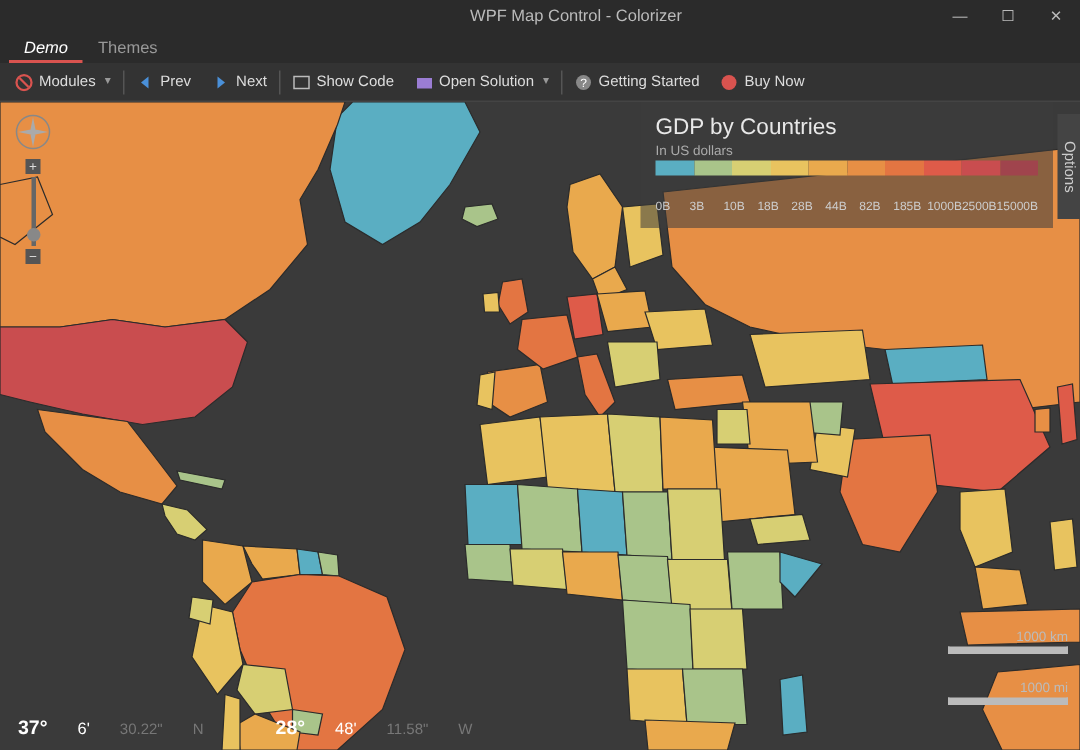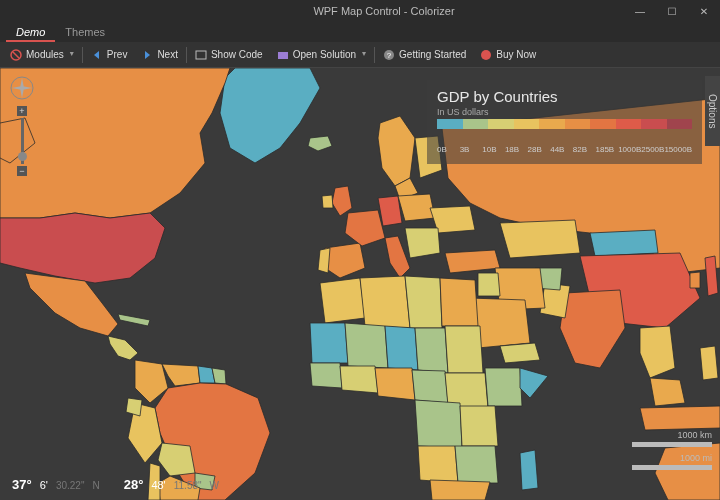--- a/index.html
+++ b/index.html
@@ -14,31 +14,31 @@
   .tbtn { display:flex; align-items:flex-start; gap:4px; padding:3px 6px; color:#ddd; border-radius:2px; white-space:nowrap; }
   .tbtn.active { background:#555; }
   .ticn { width:12px; height:12px; display:inline-block; }
   .caret { font-size:8px; margin-left:2px; color:#999; }
   .maparea { position:absolute; top:68px; left:0; right:0; bottom:0; background:#3a3a3a; overflow:hidden; }
   .nav-rose { position:absolute; left:10px; top:8px; width:24px; height:24px; }
   .zoom { position:absolute; left:18px; top:38px; width:8px; display:flex; flex-direction:column; align-items:center; gap:2px; }
   .zoom .plus,.zoom .minus { width:10px; height:10px; background:#555; color:#ddd; font-size:9px; line-height:10px; text-align:center; }
   .zoom .track { width:3px; height:46px; background:#666; position:relative; }
   .zoom .thumb { position:absolute; left:-3px; top:34px; width:9px; height:9px; border-radius:50%; background:#888; }
-  .legend { position:absolute; right:18px; top:12px; width:275px; background:rgba(60,60,60,0.55); padding:8px 10px 10px; }
+  .legend { position:absolute; right:18px; top:0; width:275px; background:rgba(60,60,60,0.55); padding:8px 10px 10px; }
   .legend h3 { font-size:15px; font-weight:normal; color:#e8e8e8; margin-bottom:2px; }
   .legend .sub { font-size:9px; color:#aaa; margin-bottom:2px; }
   .legend .bar { height:10px; width:100%; display:flex; }
   .legend .bar div { flex:1; }
   .legend .ticks { display:flex; font-size:8px; color:#ccc; margin-top:16px;align-items:flex-end; }
   .legend .ticks span { flex:1; text-align:left; }
   .options-tab { position:absolute; right:0; top:8px; background:#444; color:#ccc; font-size:10px; padding:18px 2px; writing-mode:vertical-rl; }
   .scalebar { position:absolute; right:8px; bottom:30px; font-size:9px; color:#bbb; text-align:right; }
   .scalebar .line { width:80px; height:1px; background:#bbb; border-left:1px solid #bbb; border-right:1px solid #bbb; height:5px; border-top:none; border-bottom:1px solid #bbb; margin-top:2px; }
-  .coords { position:absolute; left:12px; bottom:8px; font-size:11px; display:flex; gap:8px; align-items:baseline; }
+  .coords { position:absolute; left:12px; bottom:8px; font-size:11px; display:flex; gap:20px; align-items:baseline; }
   .coords .deg { color:#fff; font-weight:bold; font-size:13px; }
   .coords .min { color:#fff; font-size:11px; }
   .coords .dir { color:#777; font-size:10px; }
   svg.world { position:absolute; top:0; left:0; width:720px; height:432px; }
   svg.world path { stroke:#2b2b2b; stroke-width:0.8; }
 </style>
 </head>
 <body>
 
 <div class="titlebar">
@@ -279,21 +279,21 @@
         <span>2500B</span>
         <span>15000B</span>
       </div>
   </div>
 
   <div class="options-tab">Options</div>
 
   <div class="scalebar">
     <div>1000 km</div>
     <div class="line"></div>
-    <div style="margin-top:6px;">1000 mi</div>
+    <div style="margin-top:17px;">1000 mi</div>
     <div class="line"></div>
   </div>
 
   <div class="coords">
     <span class="deg">37°</span>
     <span class="min">6'</span>
     <span class="dir">30.22"</span>
     <span class="dir">N</span>
     <span style="width:8px"></span>
     <span class="deg">28°</span>

